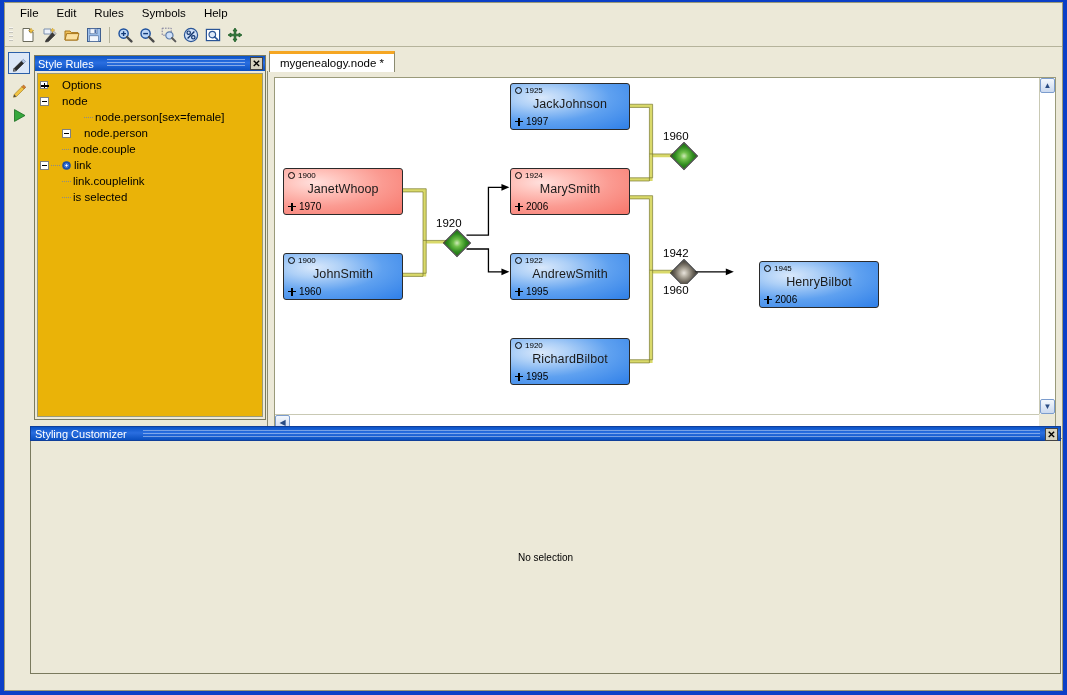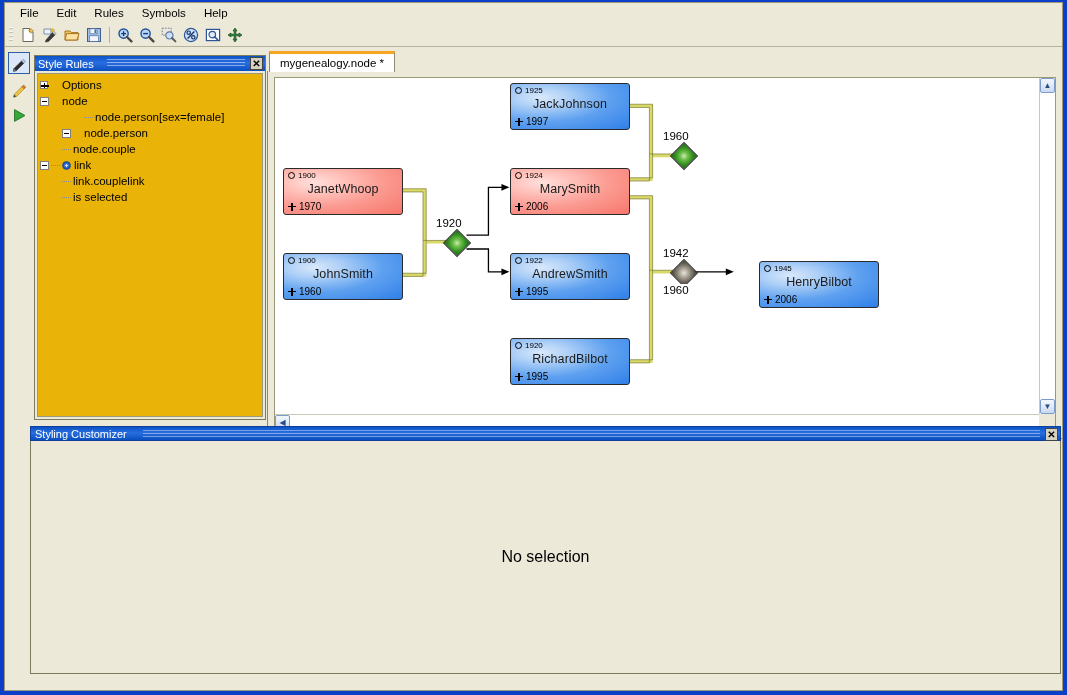--- a/index.html
+++ b/index.html
@@ -309,21 +309,21 @@
     background:repeating-linear-gradient(to bottom,rgba(255,255,255,.4) 0 1px,transparent 1px 3px);
   }
   .cust-body {
     position:absolute;
     left:0; top:15px; right:0; bottom:0;
     background:#ece9d8;
     border:1px solid #7a7a5e;
     border-top:none;
     display:flex;align-items:center;justify-content:center;
   }
-  .nosel { font-size:16px; color:#000; }
+  .nosel { font-size:10px; color:#000; }
 </style>
 </head>
 <body>
 
 <div id="app">
 
   <div class="menubar">
     <div class="mi">File</div>
     <div class="mi">Edit</div>
     <div class="mi">Rules</div>

